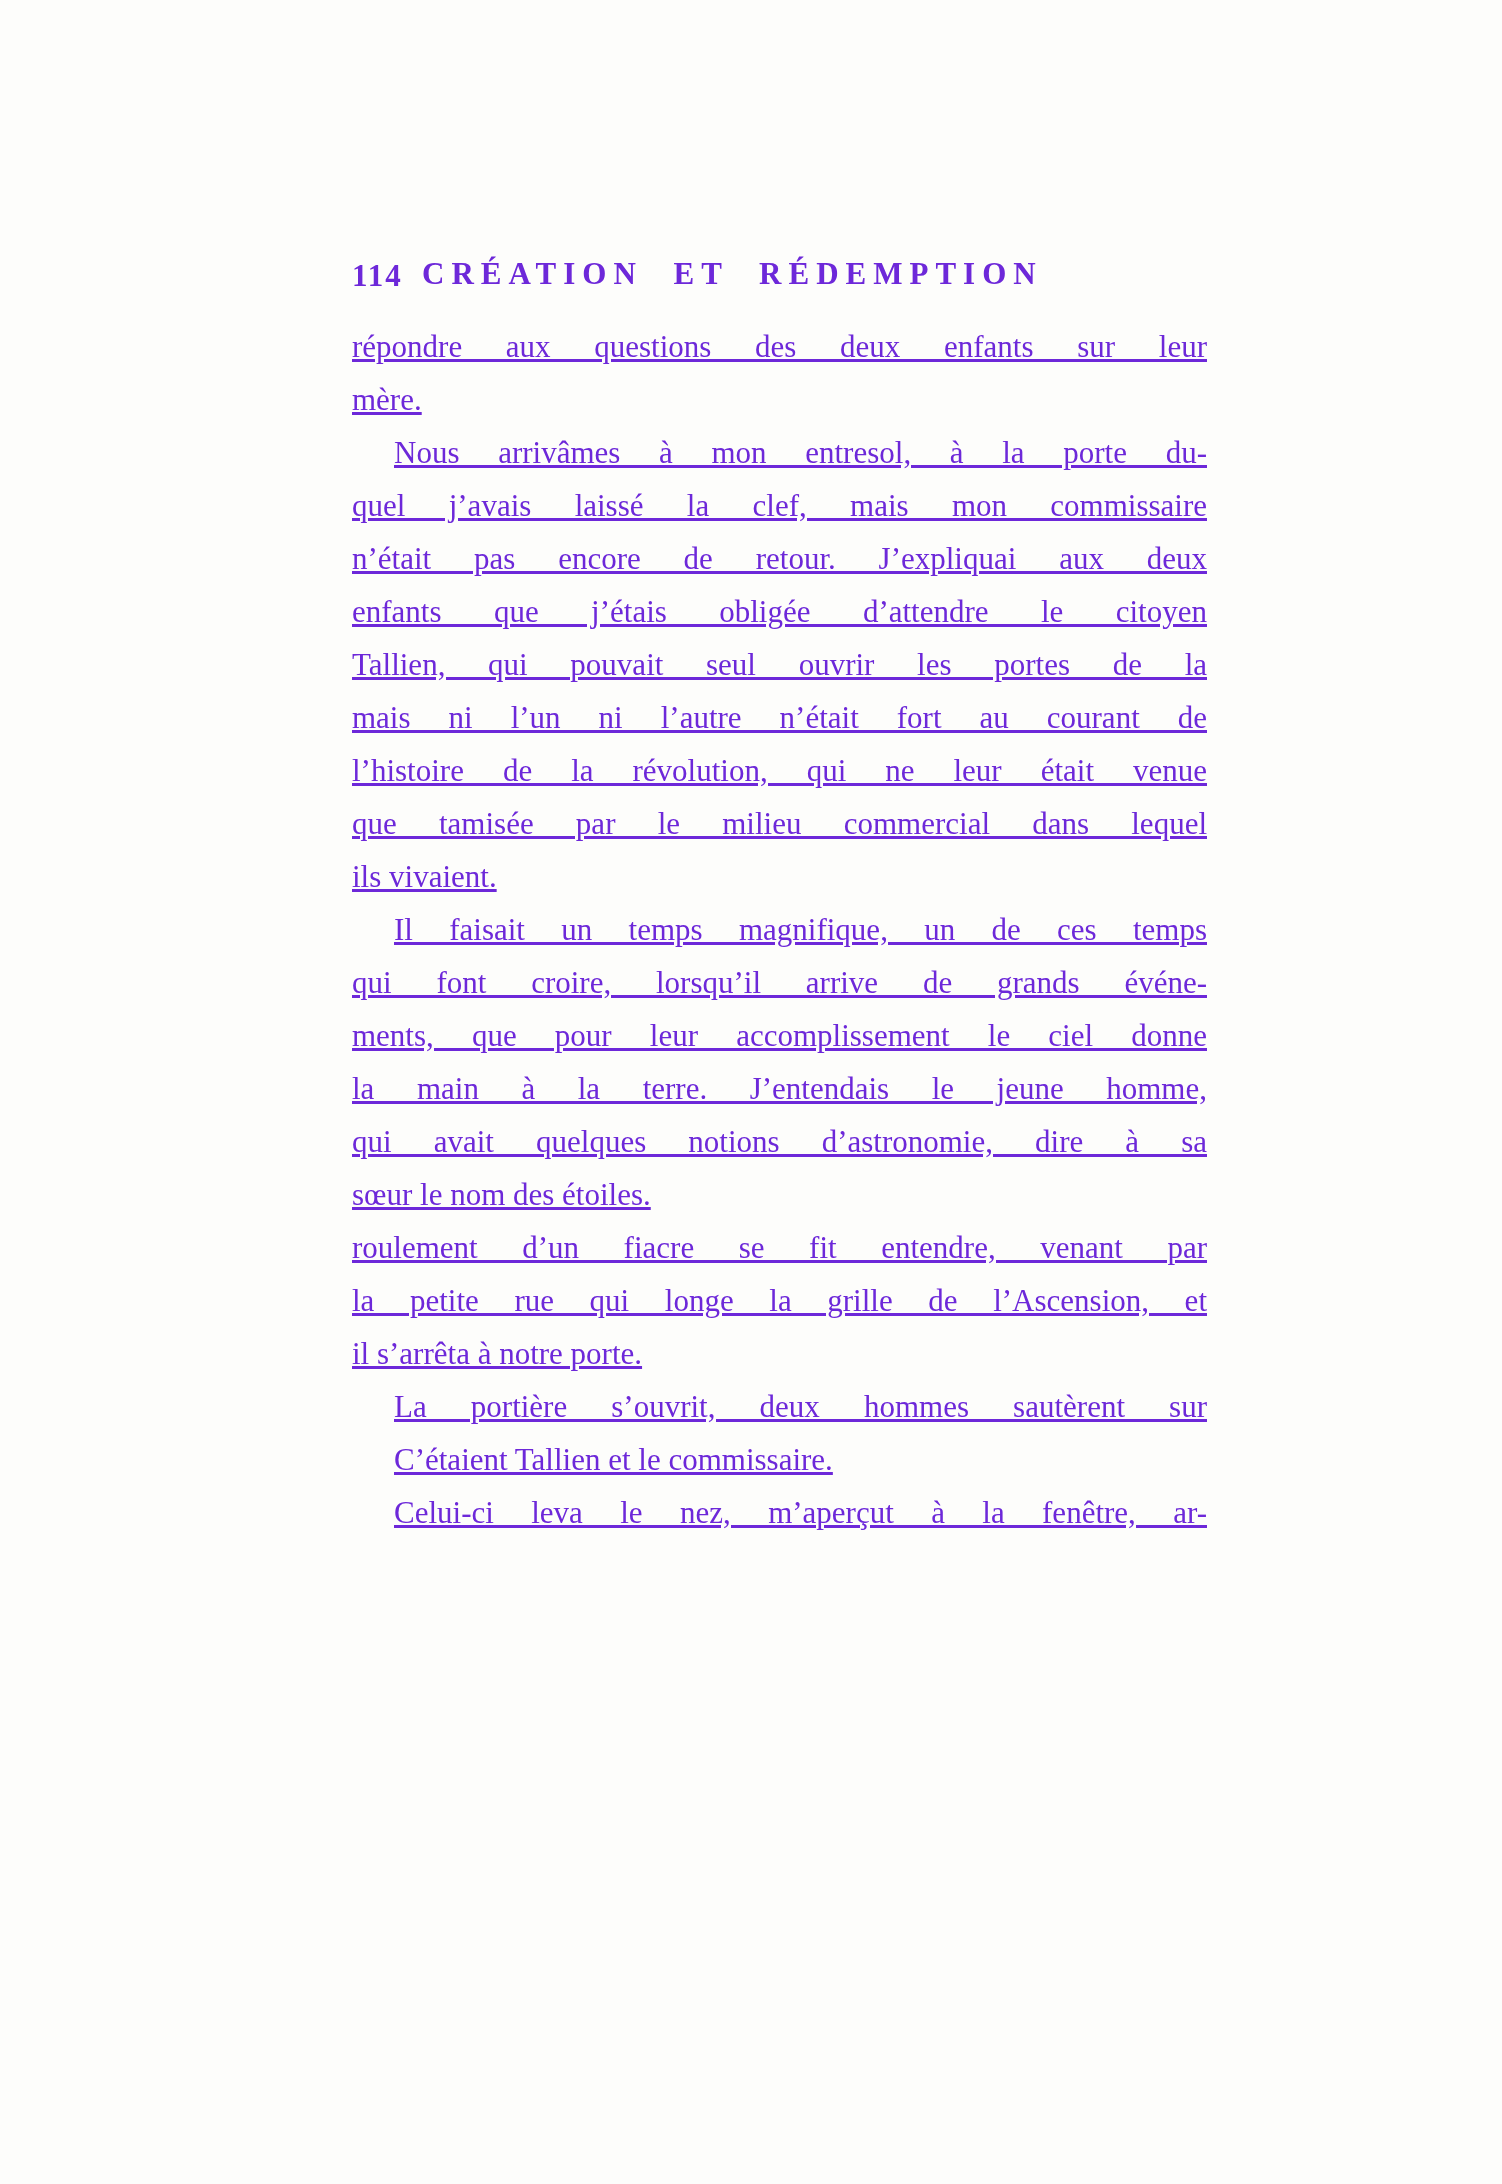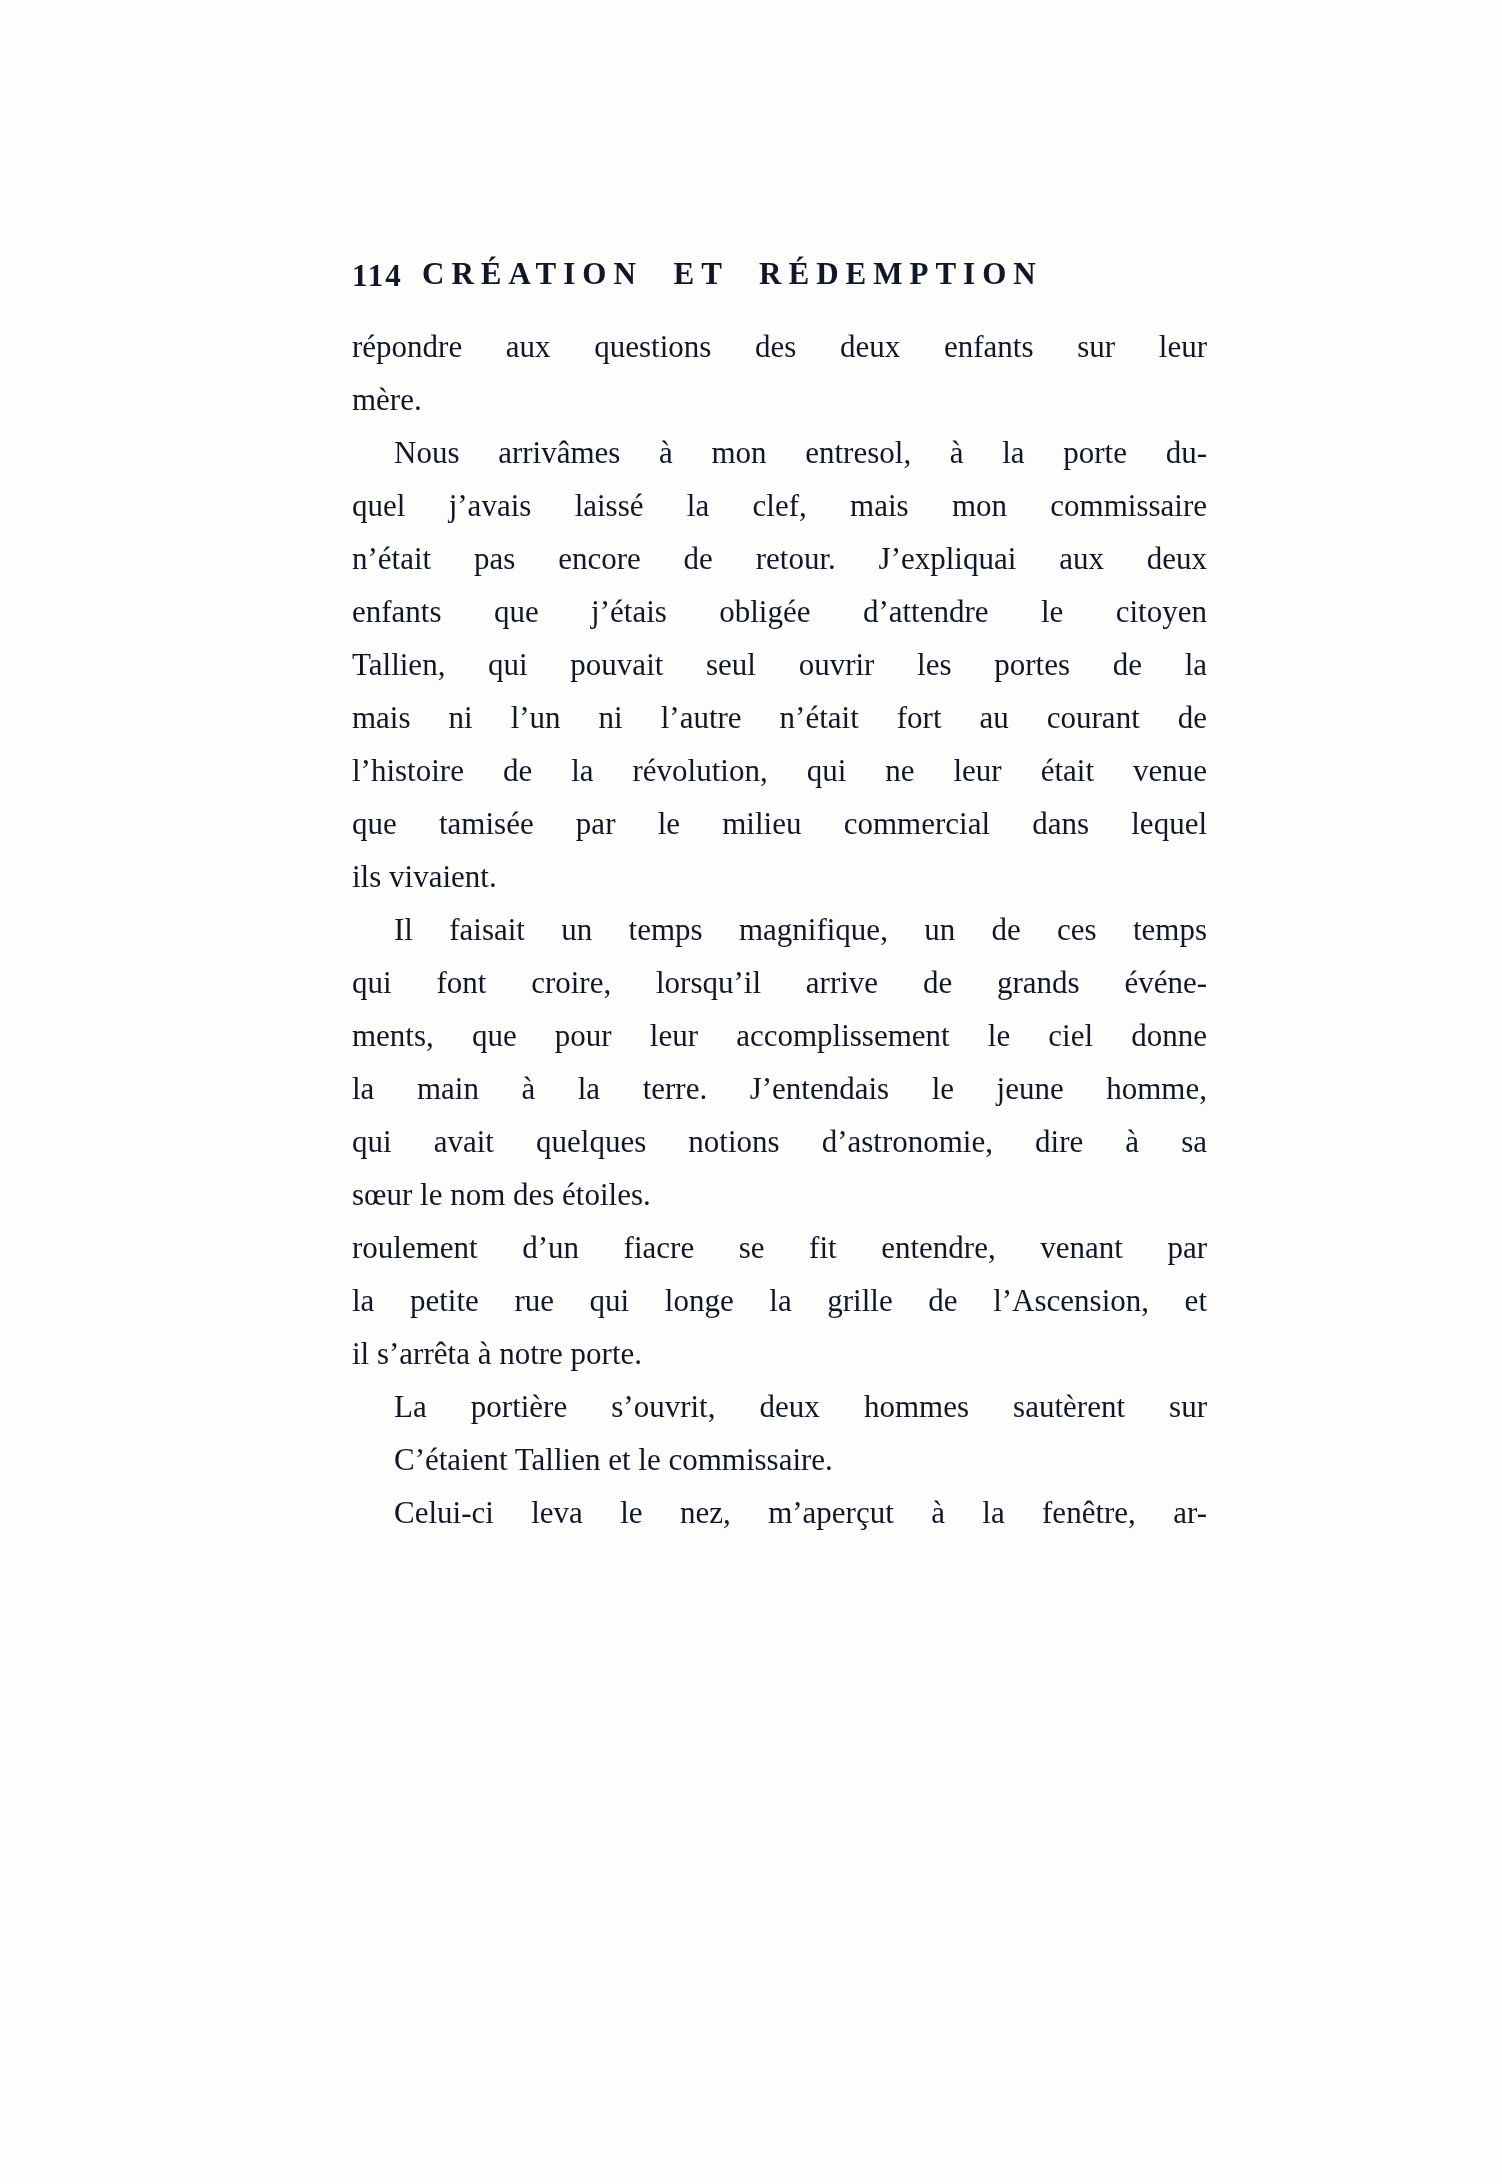--- a/index.html
+++ b/index.html
@@ -9,21 +9,21 @@
     height: 2184px;
     background: #fdfdfb;
     overflow: hidden;
   }
   .page {
     position: relative;
     width: 1502px;
     height: 2184px;
     background: #fdfdfb;
     font-family: "Liberation Serif", "DejaVu Serif", serif;
-    color: #0f172a;
+    color: #6d28d9;
   }
   .content {
     position: absolute;
     left: 352px;
     top: 252px;
     width: 855px;
   }
   .page-header {
     position: relative;
     height: 66px;
@@ -44,20 +44,21 @@
     top: 4px;
     text-align: left;
     font-size: 31px;
     font-weight: bold;
     letter-spacing: 7px;
     word-spacing: 16px;
     white-space: nowrap;
   }
   .text-block {
     font-size: 31px;
+    text-decoration: underline;
   }
   .paragraph {
     margin: 0;
   }
   .line {
     height: 53px;
     line-height: 53px;
     text-align: justify;
     text-align-last: justify;
     white-space: normal;

